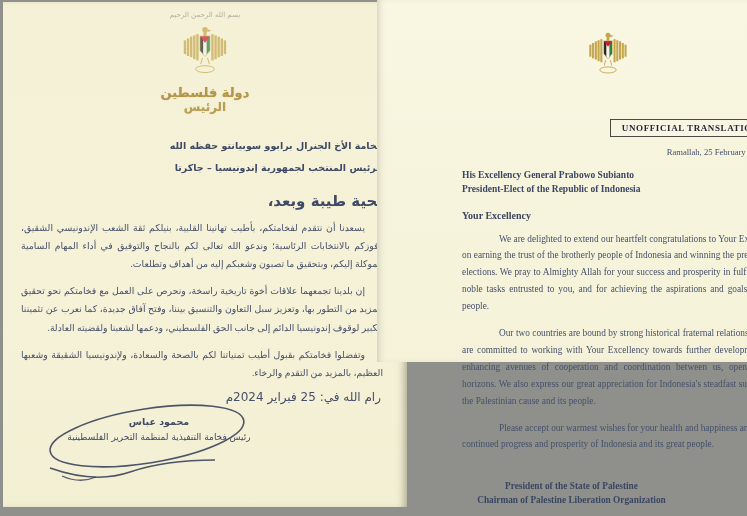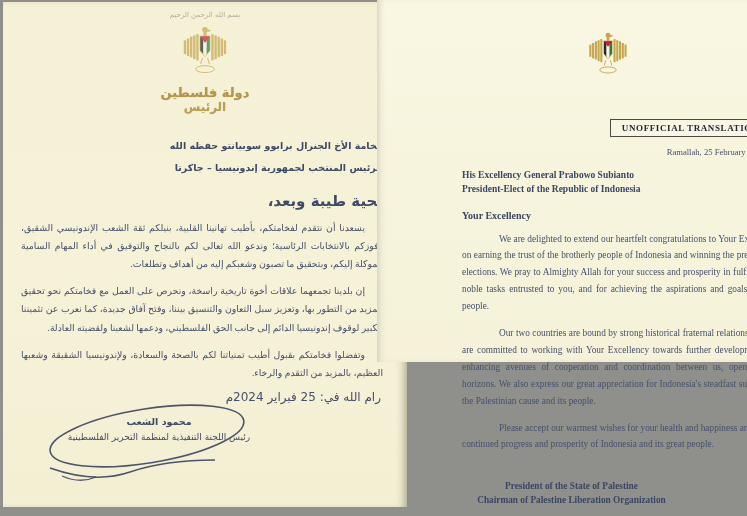--- a/index.html
+++ b/index.html
@@ -140,22 +140,22 @@
   </div>
 
   <div class="l-date">رام الله في: 25 فبراير 2024م</div>
 
   <div class="l-signature">
     <svg class="l-scrawl" width="235" height="92" viewBox="0 0 235 92">
       <ellipse cx="115" cy="38" rx="98" ry="27" transform="rotate(-9 115 38)" fill="none" stroke="#2e3a55" stroke-width="1.6" opacity=".85"></ellipse>
       <path d="M18 70 q45 16 80 4 t85 -12" fill="none" stroke="#2e3a55" stroke-width="1.5" opacity=".85"></path>
       <path d="M30 78 q18 8 34 1" fill="none" stroke="#2e3a55" stroke-width="1.3" opacity=".8"></path>
     </svg>
-    <div class="l-sig-name">محمود الشعب</div>
-    <div class="l-sig-title">رئيس اللجنة التنفيذية لمنظمة التحرير الفلسطينية</div>
+    <div class="l-sig-name">محمود عباس</div>
+    <div class="l-sig-title">رئيس فخامة التنفيذية لمنظمة التحرير الفلسطينية</div>
   </div>
 
 </div>
 
 <div class="page page-right">
 
   <div class="emblem-wrap-right">
     <svg width="44" height="56" viewBox="0 0 80 90">
       <circle cx="40" cy="11" r="4.5" fill="#c2a247"></circle>
       <path d="M44 10 l6 2 -6 3 z" fill="#c2a247"></path>

